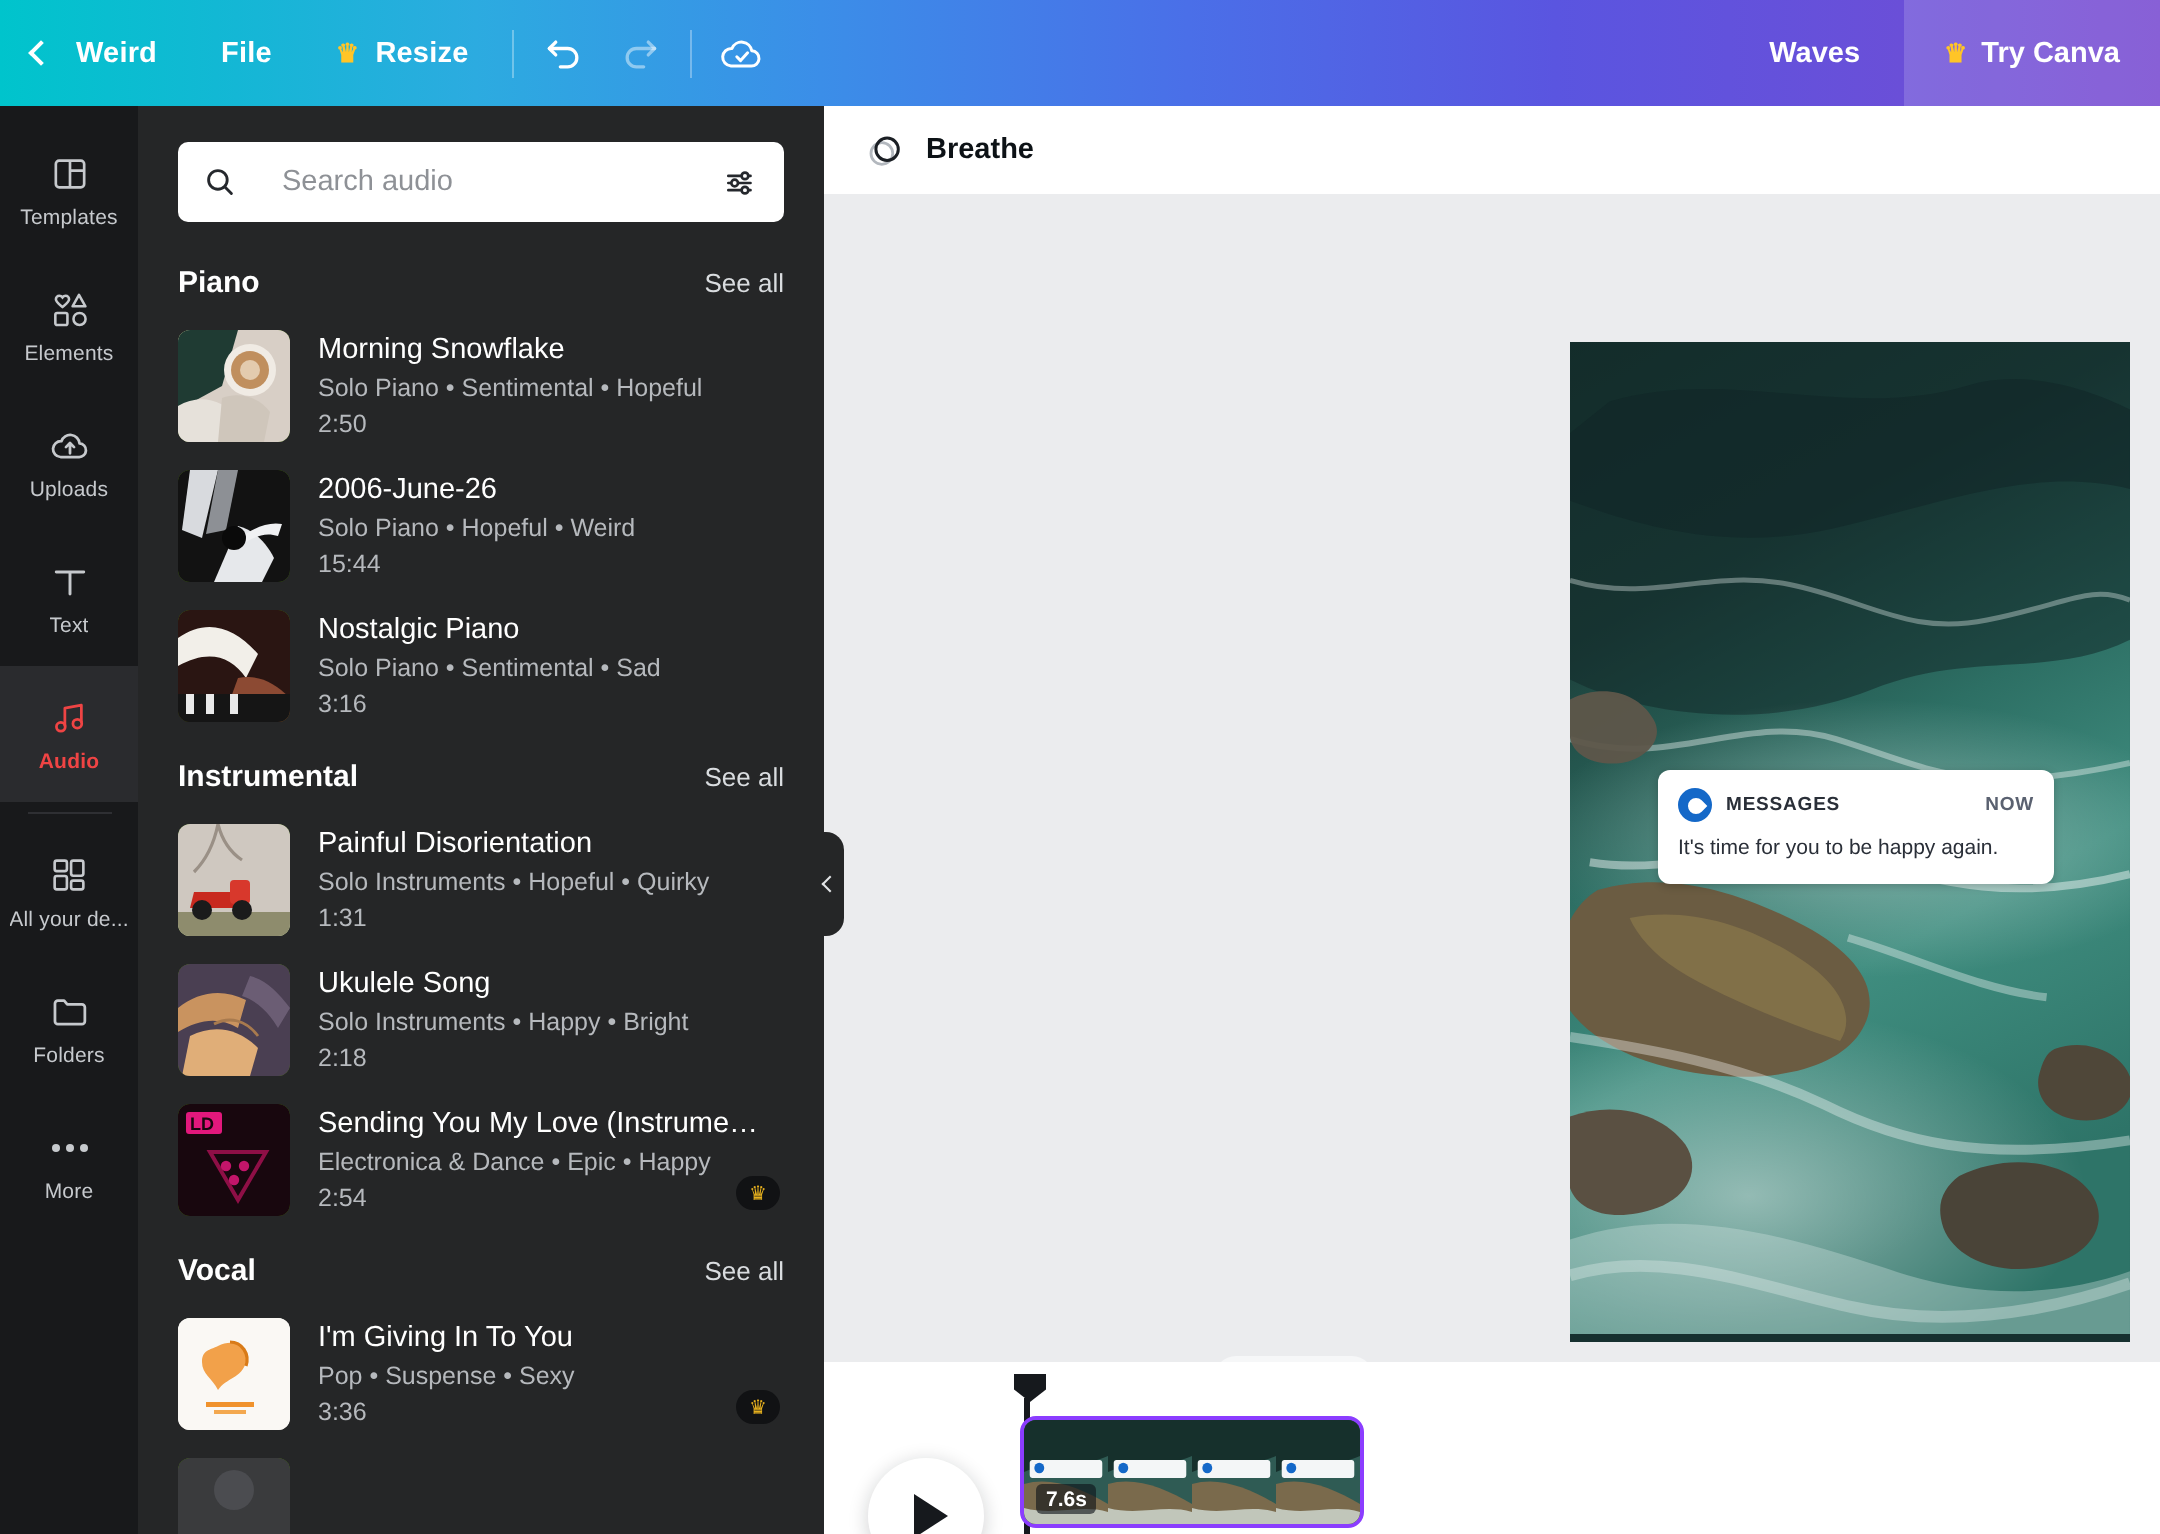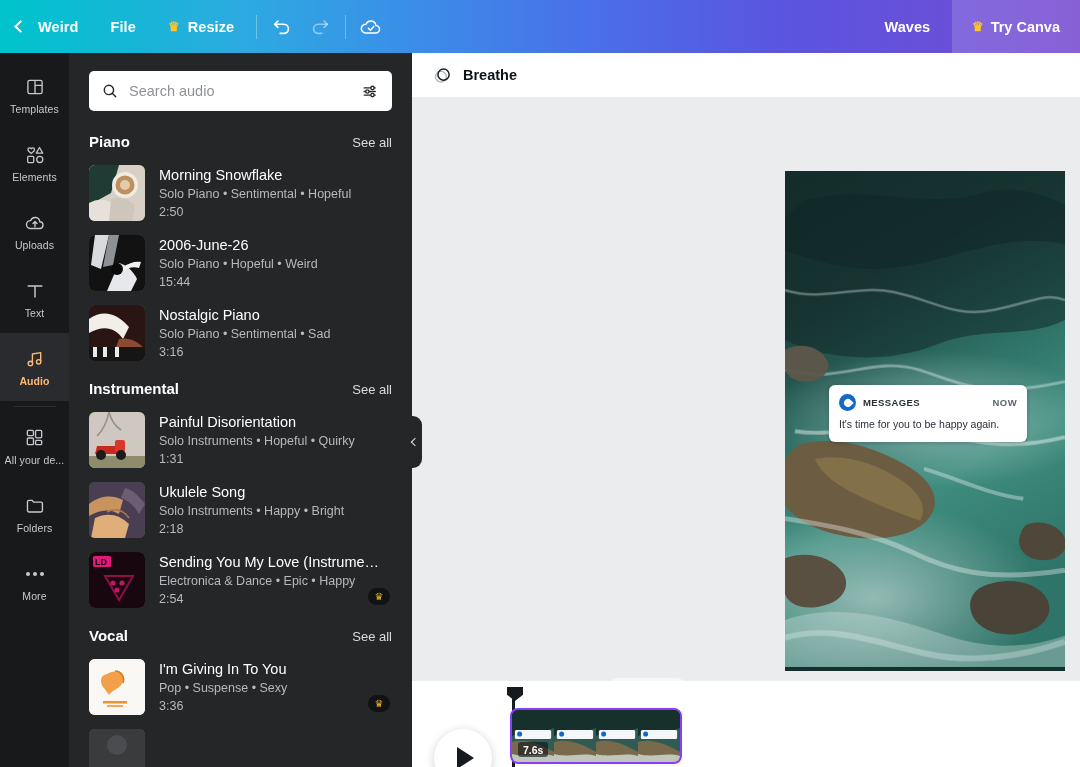--- a/index.html
+++ b/index.html
@@ -58,21 +58,21 @@
     position: absolute; top: 53px; left: 0; width: 69px; height: 714px;
     background: #18191b; z-index: 30;
     display: flex; flex-direction: column; align-items: center;
     padding-top: 8px;
   }
   .rail-item {
     width: 69px; height: 68px;
     display: flex; flex-direction: column; align-items: center; justify-content: center;
     gap: 5px; cursor: pointer; color: #c6c9cd;
   }
-  .rail-item.active { background: #2a2b2e; color: #fdba74; }
+  .rail-item.active { background: #2a2b2e; color: #ef4444; }
   .rail-item .rl {
     font-size: 10.5px; letter-spacing: .1px; max-width: 66px;
     overflow: hidden; text-overflow: ellipsis; white-space: nowrap; text-align: center;
   }
   .rail-item.active .rl { font-weight: 700; }
   .rail-ico { width: 22px; height: 22px; display:flex; align-items:center; justify-content:center; }
   .rail-sep { width: 42px; height: 1px; background: #2e2f33; margin: 5px 0; }
   .dots { display: flex; gap: 3px; align-items: center; }
   .dots i { width: 4px; height: 4px; border-radius: 50%; background: #c6c9cd; display:block; }
 
@@ -83,21 +83,21 @@
     border-top-right-radius: 0;
   }
   .search-wrap { padding: 18px 20px 10px 20px; }
   .search-box {
     position: relative; height: 40px; background: #fff; border-radius: 5px;
     display: flex; align-items: center; padding: 0 12px;
   }
   .search-box input {
     flex: 1; border: none; outline: none; font-size: 14.5px;
     font-family: "Liberation Sans", sans-serif; color: #25282d;
-    background: transparent; margin-left: 10px;
+    background: transparent; margin-left: 22px;
   }
   .search-box input::placeholder { color: #8e9196; }
   .sl-ico { width: 18px; height: 18px; flex: 0 0 18px; }
   .scroller {
     height: 664px; overflow: hidden; padding: 0 0 0 0;
   }
   .sec-head {
     display: flex; align-items: baseline; justify-content: space-between;
     padding: 12px 20px 8px 20px;
   }

